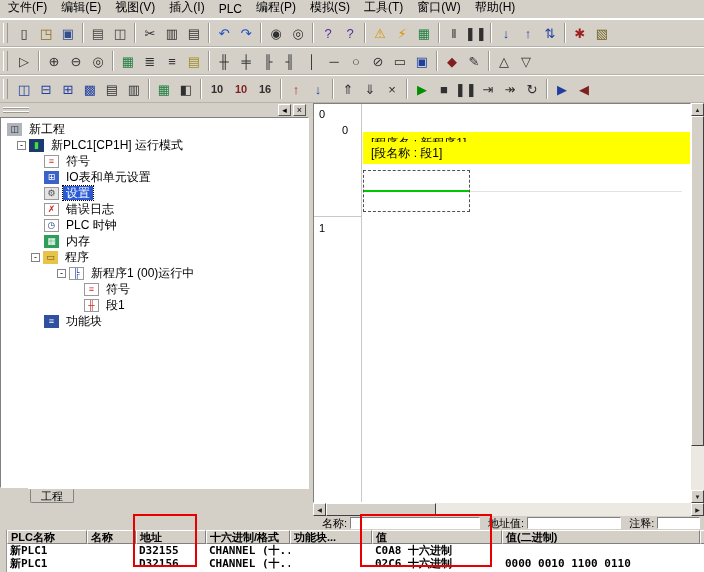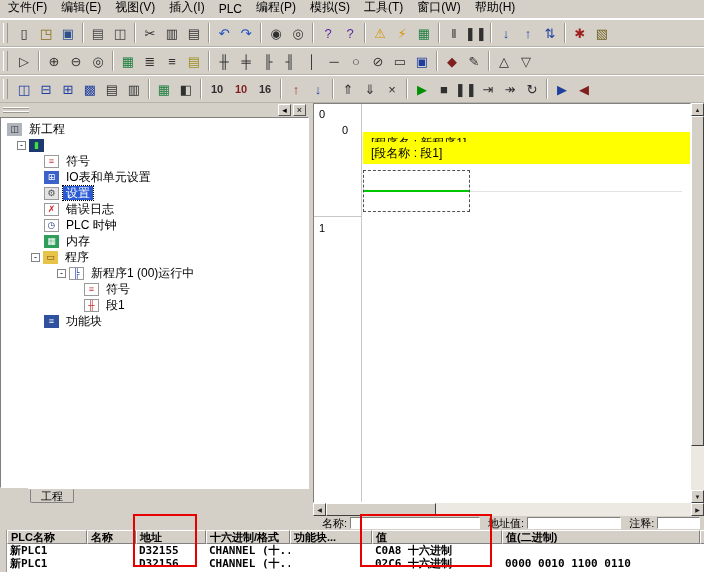--- a/index.html
+++ b/index.html
@@ -197,20 +197,21 @@
         <span class="ws-btn">×</span>
       </div>
       <div class="ws-body">
           <div class="tree-item" style="padding-left: 6px;">
             <span class="tree-icon" style="background: rgb(176, 180, 188); color: rgb(48, 48, 48);">◫</span>
             <span class="tree-label">新工程</span>
           </div>
           <div class="tree-item" style="padding-left: 16px;">
             <span class="expander">-</span>
             <span class="tree-icon" style="background: rgb(28, 58, 110); color: rgb(64, 224, 64);">▮</span>
+            <span class="tree-label">新PLC1[CP1H] 运行模式</span>
           </div>
           <div class="tree-item" style="padding-left: 43px;">
             <span class="tree-icon" style="background: rgb(255, 255, 255); color: rgb(192, 48, 48); box-shadow: rgb(153, 153, 153) 0px 0px 0px 1px inset;">≡</span>
             <span class="tree-label">符号</span>
           </div>
           <div class="tree-item" style="padding-left: 43px;">
             <span class="tree-icon" style="background: rgb(58, 98, 200); color: rgb(255, 255, 255);">⊞</span>
             <span class="tree-label">IO表和单元设置</span>
           </div>
           <div class="tree-item" style="padding-left: 43px;">

